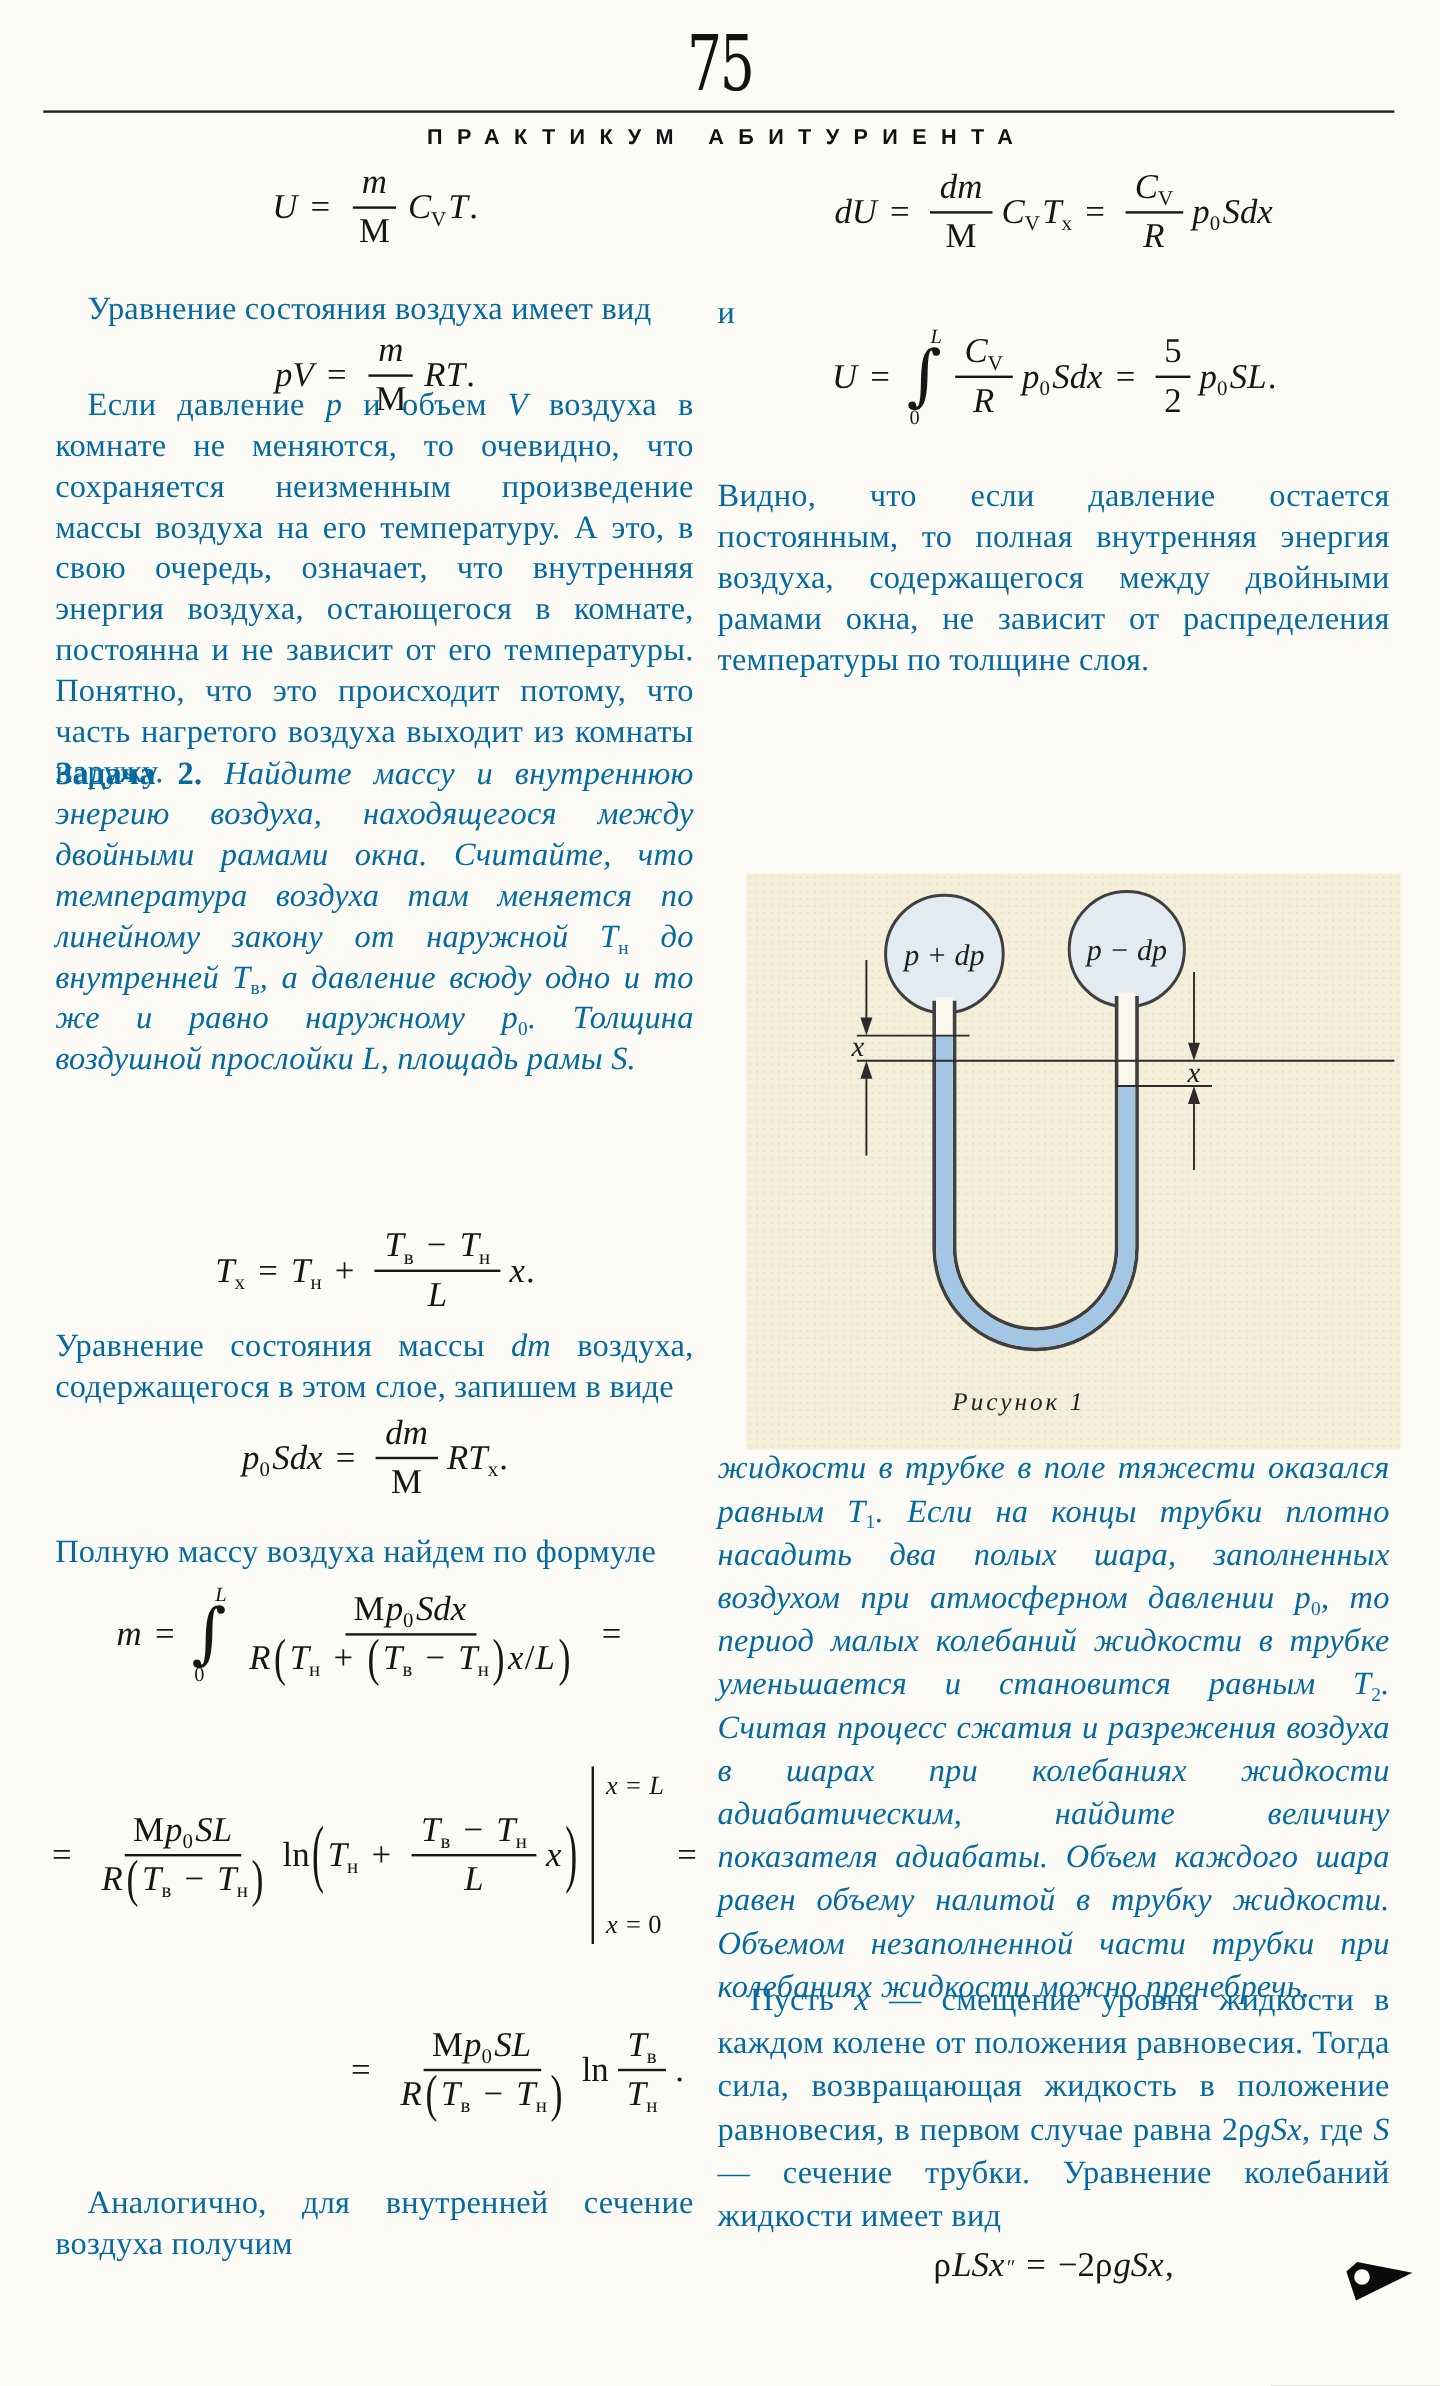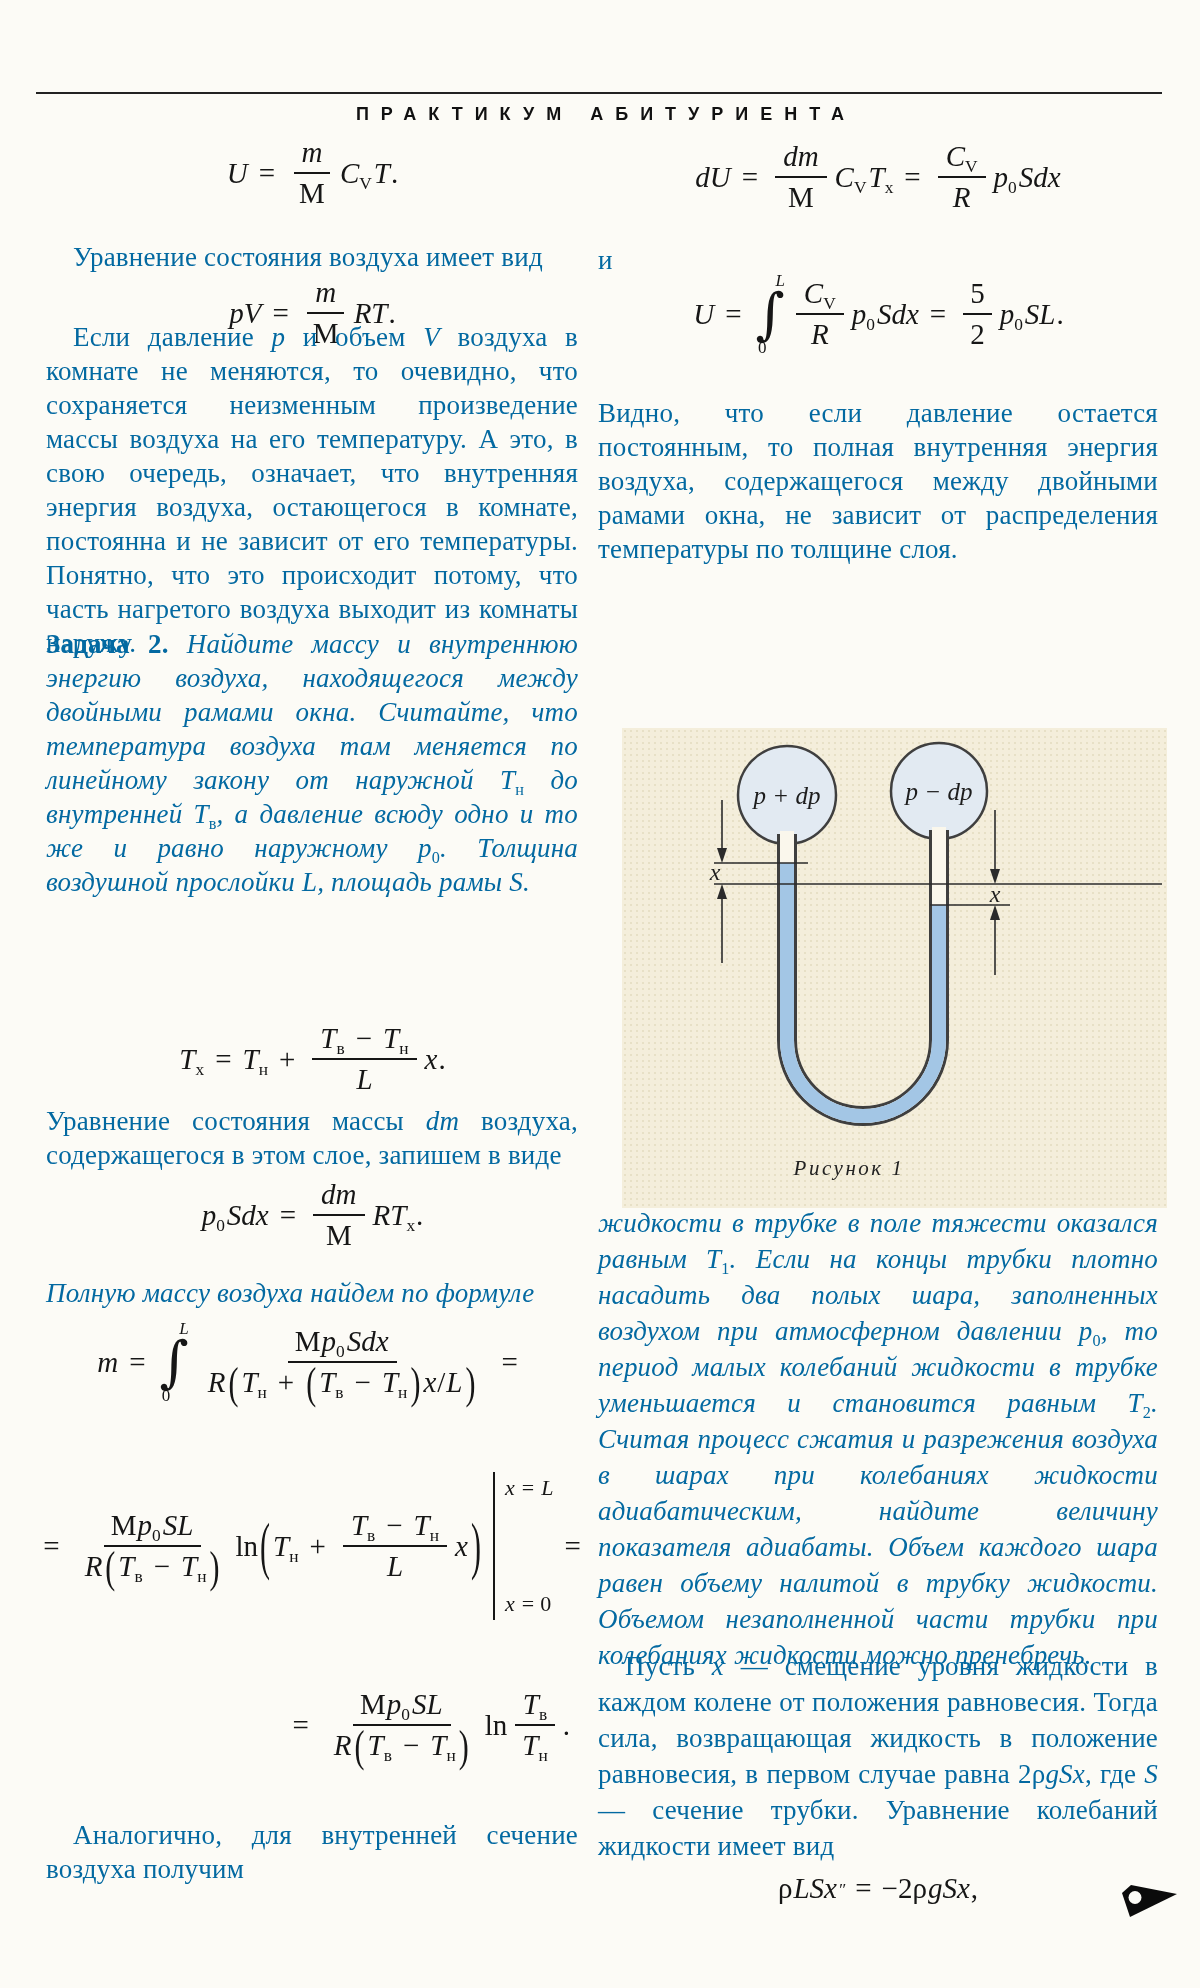--- a/index.html
+++ b/index.html
@@ -58,20 +58,23 @@
   .figx{font-style:italic;font-size:24px;font-family:"Liberation Serif",serif;fill:#1d1d1d;}
   .figlab{font-style:italic;font-size:25px;font-family:"Liberation Serif",serif;fill:#1d1d1d;}
   .figcap{font-style:italic;font-size:21px;letter-spacing:2.5px;font-family:"Liberation Serif",serif;fill:#222;}
   
   .marker{position:absolute;left:1118px;top:1880px;width:64px;height:42px;}
 </style>
 </head>
 <body>
 
 <div class="page">
+  <div class="page-num">
+    <span>75</span>
+  </div>
   <div class="rule"></div>
   <div class="section-title">ПРАКТИКУМ АБИТУРИЕНТА</div>
 
   <div class="col col-left">
       <div class="math" style="top: 136px;">
         <span class="tok"><i>U</i></span>
         <span class="rm op">=</span>
         <span class="frac">
           <span class="num">
             <span class="tok"><i>m</i></span>
@@ -128,21 +131,21 @@
           <span class="num">
             <span class="tok"><i>dm</i></span>
           </span>
           <span class="den">
             <span class="rm">M</span>
           </span>
         </span>
         <span class="tok"><i>RT</i><sub>x</sub></span>
         <span class="rm">.</span>
       </div>
-      <div class="para" style="top: 1276px; font-style: italic;">Полную массу воздуха найдем по формуле</div>
+      <div class="para" style="top: 1276px;">Полную массу воздуха найдем по формуле</div>
       <div class="math" style="top: 1320px;">
         <span class="tok"><i>m</i></span>
         <span class="rm op">=</span>
         <span class="int">
           <span class="lim hi">L</span>
           <span class="glyph">∫</span>
           <span class="lim lo">0</span>
         </span>
         <span class="frac">
           <span class="num">

